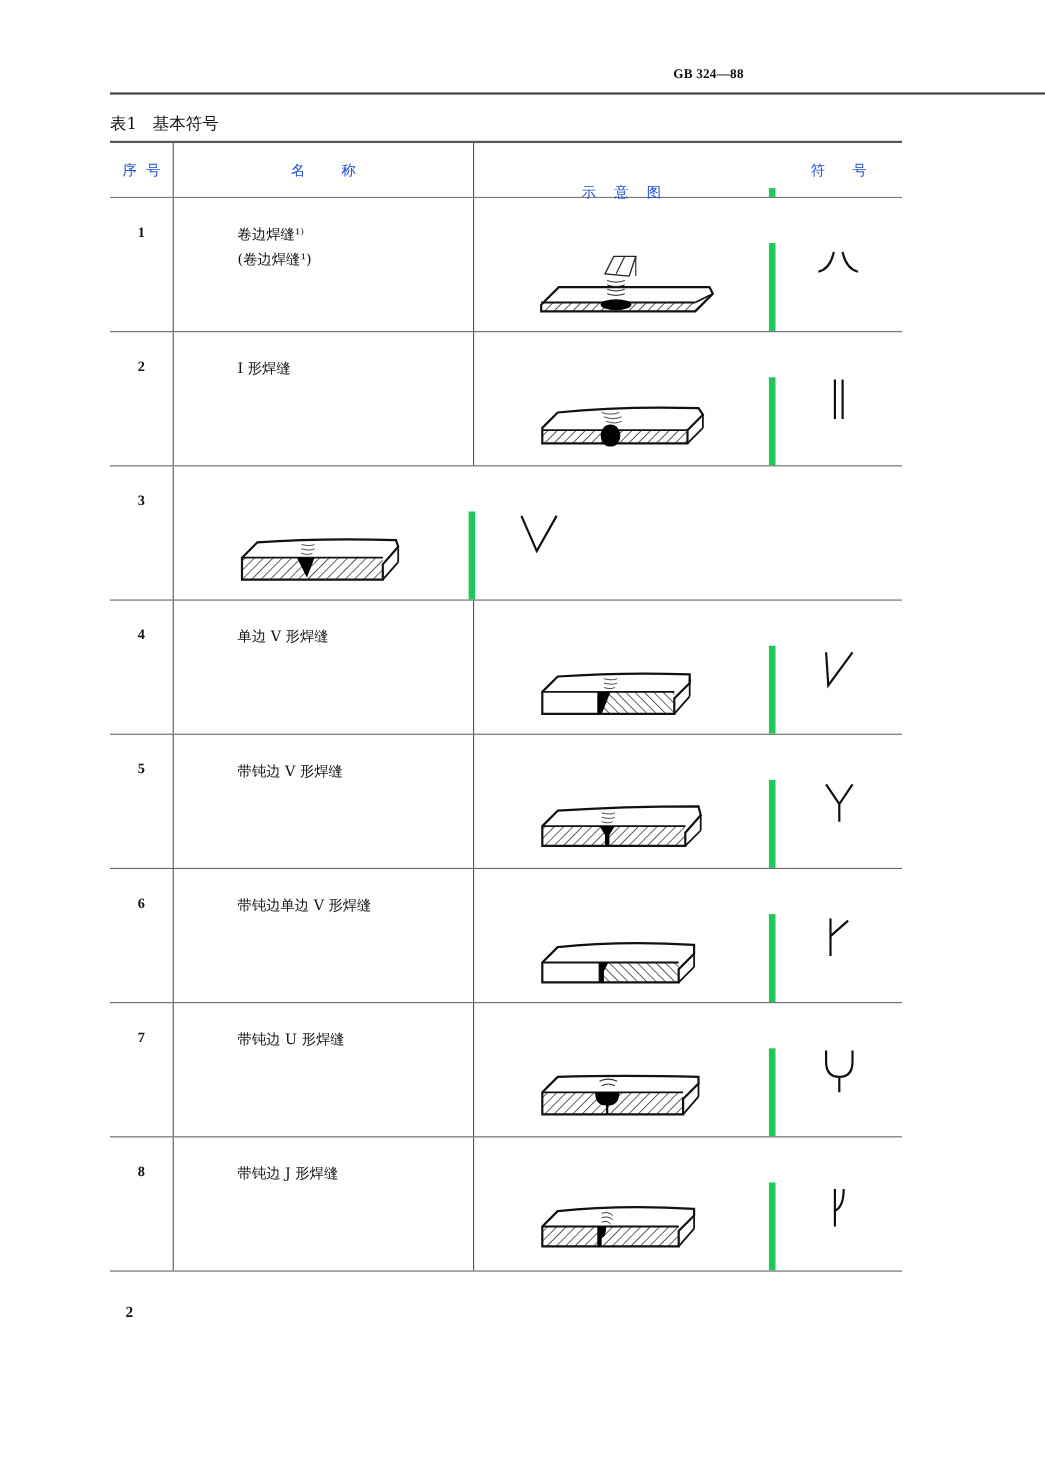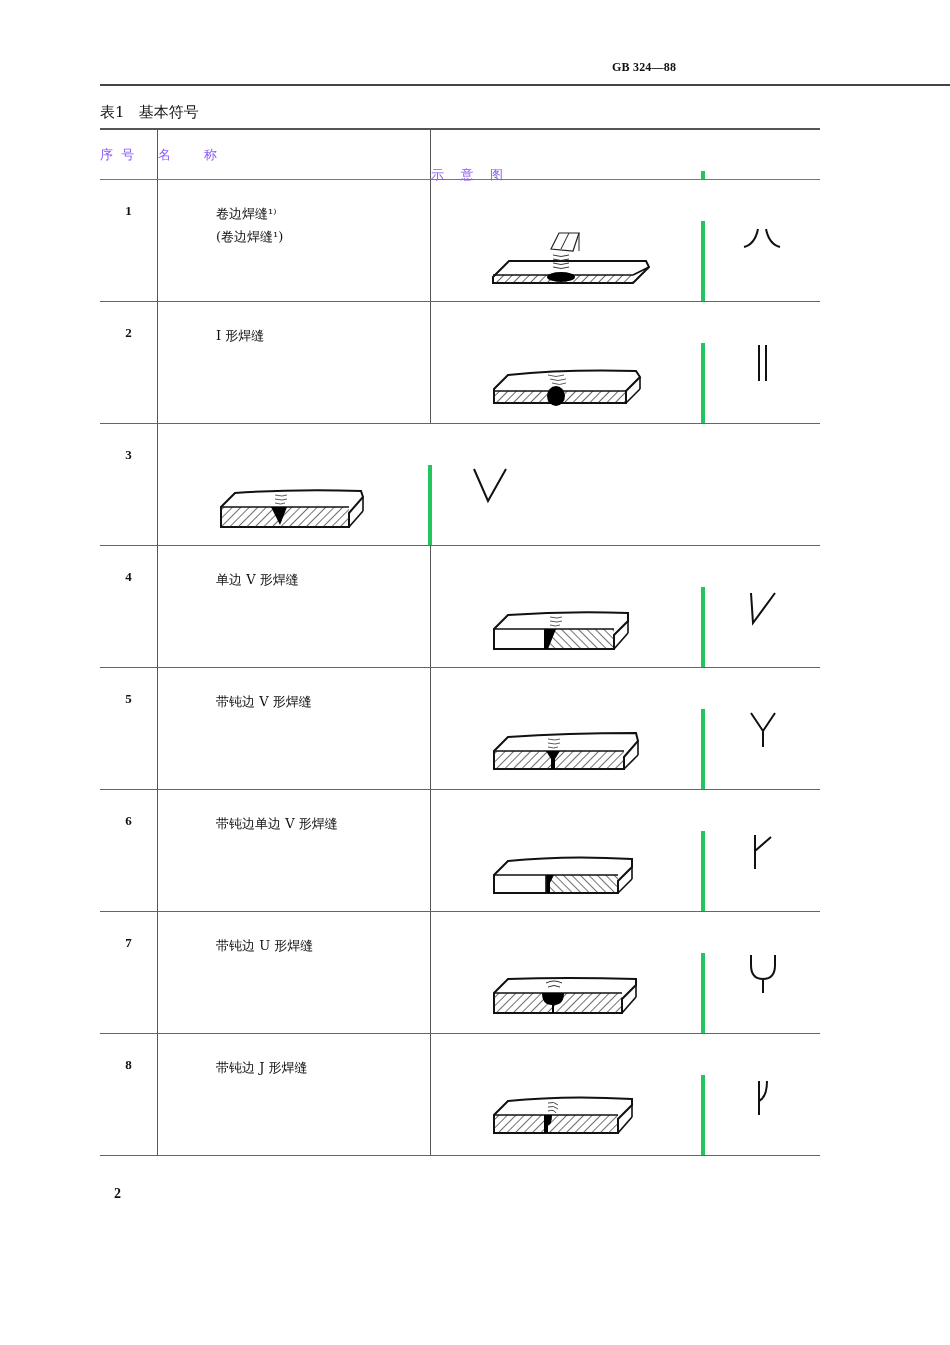--- a/index.html
+++ b/index.html
@@ -6,23 +6,23 @@
   body { width:950px; height:1345px; position:relative; font-family:"DejaVu Serif", "Liberation Serif", serif; color:#111; overflow:hidden; }
   .std-code { position:absolute; left:612px; top:60px; font-family:"Liberation Serif", serif; font-weight:bold; font-size:12px; letter-spacing:0.2px; }
   .top-rule { position:absolute; left:100px; top:84px; width:850px; height:2px; background:#444; }
   .table-title { position:absolute; left:100px; width:720px; top:103px; text-align:left; font-size:15px; }
   .tbl { position:absolute; left:100px; top:128px; width:720px; }
   .tbl-top { height:2px; background:#555; }
   .hdr { display:flex; height:49px; border-bottom:1.5px solid #777; }
   .row { display:flex; height:121px; border-bottom:1px solid #666; }
   .c1 { width:58px; border-right:1px solid #555; box-sizing:border-box; }
   .c2 { width:273px; border-right:1px solid #555; box-sizing:border-box; }
-  .c3 { width:274px; border-right:4px solid #22c55e; box-sizing:border-box;margin-top:41px; }
+  .c3 { width:274px; border-right:6px solid #22c55e; box-sizing:border-box;margin-top:41px; }
   .c4 { width:115px; box-sizing:border-box; }
-  .hdr > div { display:flex; align-items:center; justify-content:flex-start; font-size:13px; color:#8b5cf6; }
+  .hdr > div { display:flex; align-items:center; justify-content:center; font-size:13px; color:#1d4ed8; }
   .hdr .c2 span, .hdr .c3 span, .hdr .c4 span { display:inline-block; }
   .num { font-family:"Liberation Serif", serif; font-weight:bold; font-size:13px; text-align:center; padding-top:23px; }
   .name { font-size:13px; padding-left:58px; padding-top:22px; line-height:23px; }
   .pic { display:flex; align-items:center; justify-content:center; }
   .sym { display:flex; align-items:center; justify-content:center; }
   .page-num { position:absolute; left:114px; top:1186px; font-family:"Liberation Serif", serif; font-weight:bold; font-size:14px; }
   svg { display:block; }
 </style>
 </head>
 <body>
@@ -36,20 +36,23 @@
   <div class="hdr">
     <div class="c1">
         <span style="white-space:pre">序  号</span>
       </div>
     <div class="c2">
         <span style="white-space:pre">名        称</span>
       </div>
     <div class="c3">
         <span style="white-space:pre">示    意    图</span>
       </div>
+    <div class="c4">
+        <span style="white-space:pre">符      号</span>
+      </div>
   </div>
 
   <div class="row">
     <div class="c1 num">1</div>
     <div class="c2 name">
       <div>卷边焊缝¹⁾</div>
       <div>(卷边焊缝¹)</div>
     </div>
     <div class="c3 pic">
       <svg width="170" height="80" viewBox="0 0 170 80">

